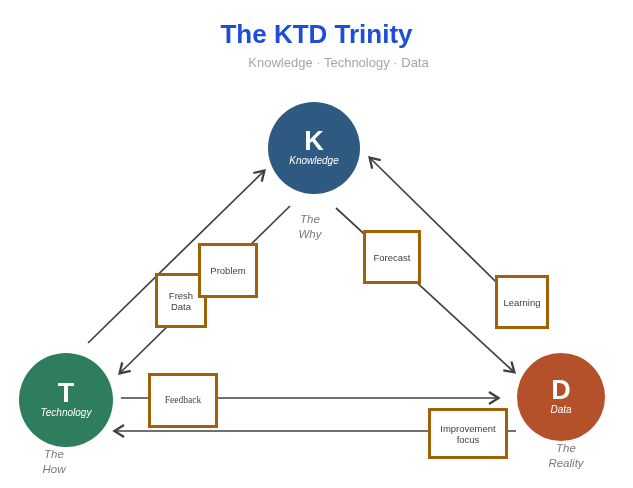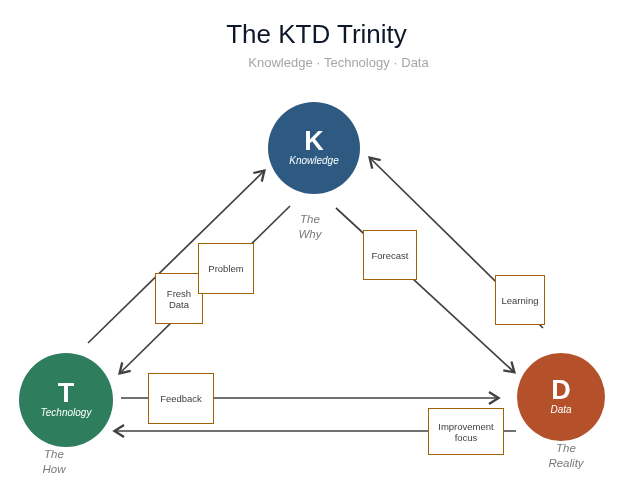--- a/index.html
+++ b/index.html
@@ -2,21 +2,21 @@
 <html><head>
 <meta charset="utf-8">
 <style>
   html,body { margin:0; padding:0; background:#ffffff; }
   .stage {
     position:relative; width:633px; height:488px; background:#ffffff;
     font-family:"Liberation Sans", sans-serif; overflow:hidden;
   }
   .title {
     position:absolute; top:19px; left:0; right:0; text-align:center;
-    font-size:26px; font-weight:normal; color:#0f172a; letter-spacing:0px;
+    font-size:26px; font-weight:bold; color:#1d4ed8; letter-spacing:0px;
   }
   .subtitle {
     position:absolute; top:55px; left:0; right:0; text-align:center;
     font-size:13px; color:#a6a6a6;margin-left:44px;
   }
   .circle {
     position:absolute; border-radius:50%; color:#ffffff; z-index:2;
     display:flex; flex-direction:column; align-items:center; justify-content:center;
   }
   .circle .letter { font-size:27px; font-weight:bold; line-height:25px; }
@@ -29,29 +29,29 @@
     position:absolute; width:70px; text-align:center; z-index:2;
     font-style:italic; font-size:11.5px; line-height:15px; color:#7a7a7a;
   }
   .caption.why     { left:275px; top:212px; }
   .caption.how     { left:19px;  top:447px; }
   .caption.reality { left:531px; top:441px; }
 
   svg.arrows { position:absolute; left:0; top:0; z-index:3; }
 
   .box {
-    position:absolute; z-index:4; background:#ffffff; border:1px solid #a16207;
+    position:absolute; z-index:4; background:#ffffff; border:3px solid #a16207;
     display:flex; flex-direction:column; align-items:center; justify-content:center;
     font-size:9.5px; line-height:11px; color:#404040; text-align:center;
   }
   .box.fresh-ideas { left:111px; top:273px; width:46px; height:49px;margin-left:44px; }
   .box.problem     { left:198px; top:243px; width:54px; height:49px; }
   .box.forecast    { left:363px; top:230px; width:52px; height:48px; }
   .box.learning    { left:495px; top:275px; width:48px; height:48px; }
-  .box.feedback    { left:148px; top:373px; width:64px; height:49px; }
+  .box.feedback    { left:148px; top:373px; width:64px; height:49px;font-family:Liberation Serif, serif; }
   .box.improvement { left:428px; top:408px; width:74px; height:45px; }
 </style>
 </head>
 <body>
 
 <div class="stage">
 
   <div class="title">The KTD Trinity</div>
   <div class="subtitle">Knowledge · Technology · Data</div>
 

